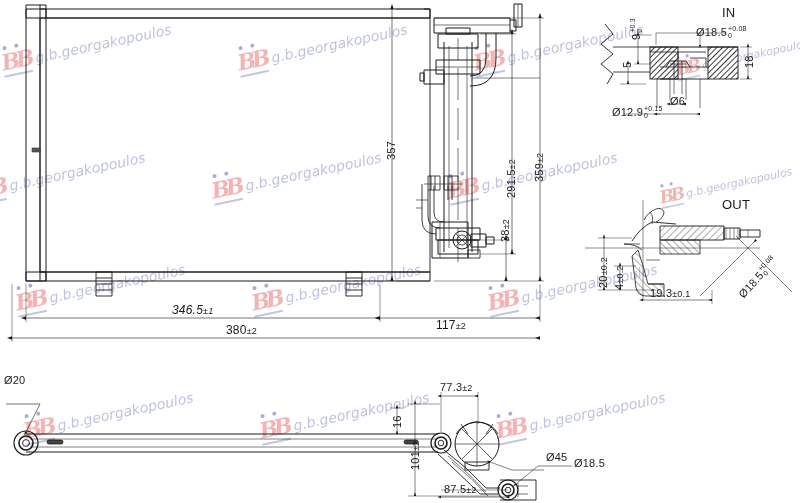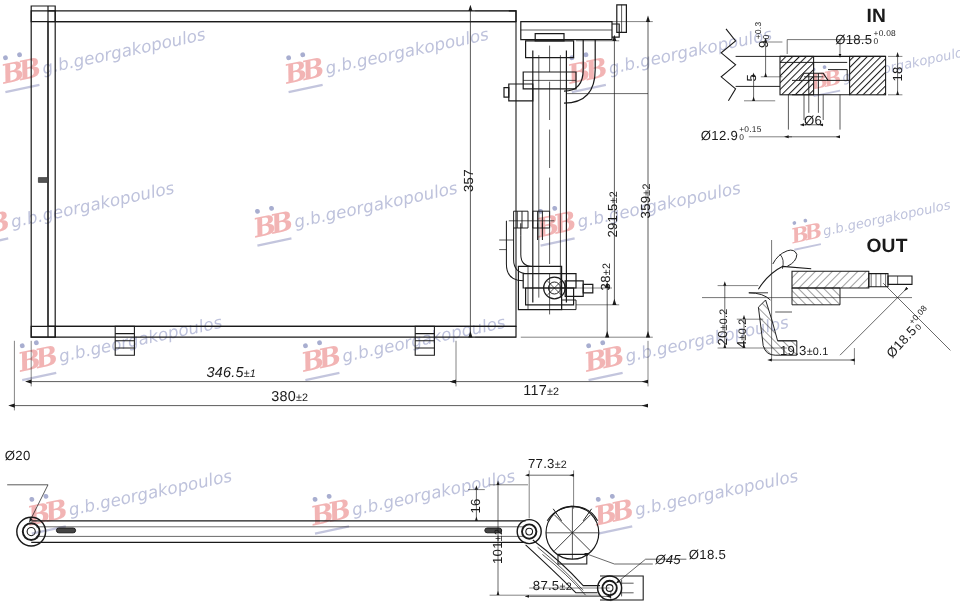--- a/index.html
+++ b/index.html
@@ -57,21 +57,21 @@
     position:absolute;
     font-family:"Liberation Sans", sans-serif;
     font-size:11px;
     color:#1a1a1a;
     white-space:nowrap;
     line-height:1;
     letter-spacing:.2px;
   }
   .dim.v{transform-origin:left top;transform:rotate(-90deg);}
   .dim.big{font-size:12px;}
-  .dim.lbl{font-size:16px;font-weight:700;}
+  .dim.lbl{font-size:13px;font-weight:400;}
   .dim .tolwrap{
     display:inline-flex;flex-direction:column;
     vertical-align:middle;
     font-size:7px;line-height:1.05;
     margin-left:1px;
     position:relative;top:-1px;
   }
   .dim .tolwrap span{display:block;}
   .dim .pm{font-size:9px;}
   .dim.rot-n48{transform-origin:left top;transform:rotate(-48deg);}
@@ -454,21 +454,21 @@
           <span>+0.3</span>
           <span>0</span>
         </span></div>
 
     <div class="dim v" style="left:622px;top:68px;">5</div>
 
     <div class="dim v" style="left:744px;top:68px;">18</div>
 
     <div class="dim" style="left:670px;top:96px;">Ø6</div>
 
-    <div class="dim" style="left:584px;top:106px;"><span>Ø12.9</span><span class="tolwrap">
+    <div class="dim" style="left:612px;top:106px;"><span>Ø12.9</span><span class="tolwrap">
           <span>+0.15</span>
           <span>0</span>
         </span></div>
 
     <div class="dim lbl" style="left:722px;top:198px;">OUT</div>
 
     <div class="dim v" style="left:598px;top:288px;"><span>20</span><span class="pm">±0.2</span></div>
 
     <div class="dim v" style="left:614px;top:290px;"><span>4</span><span class="pm">±0.2</span></div>
 
@@ -476,21 +476,21 @@
 
     <div class="dim rot-n48" style="left:736px;top:292px;"><span>Ø18.5</span><span class="tolwrap">
           <span>+0.08</span>
           <span>0</span>
         </span></div>
 
     <div class="dim" style="left:4px;top:375px;">Ø20</div>
 
     <div class="dim" style="left:440px;top:382px;"><span>77.3</span><span class="pm">±2</span></div>
 
-    <div class="dim" style="left:546px;top:462px;font-style:italic;">Ø45</div>
+    <div class="dim" style="left:546px;top:452px;">Ø45</div>
 
     <div class="dim" style="left:574px;top:458px;">Ø18.5</div>
 
     <div class="dim v" style="left:392px;top:428px;">16</div>
 
     <div class="dim v" style="left:410px;top:470px;"><span>101</span><span class="pm">±2</span></div>
 
     <div class="dim" style="left:444px;top:484px;"><span>87.5</span><span class="pm">±2</span></div>
 
   </div>

